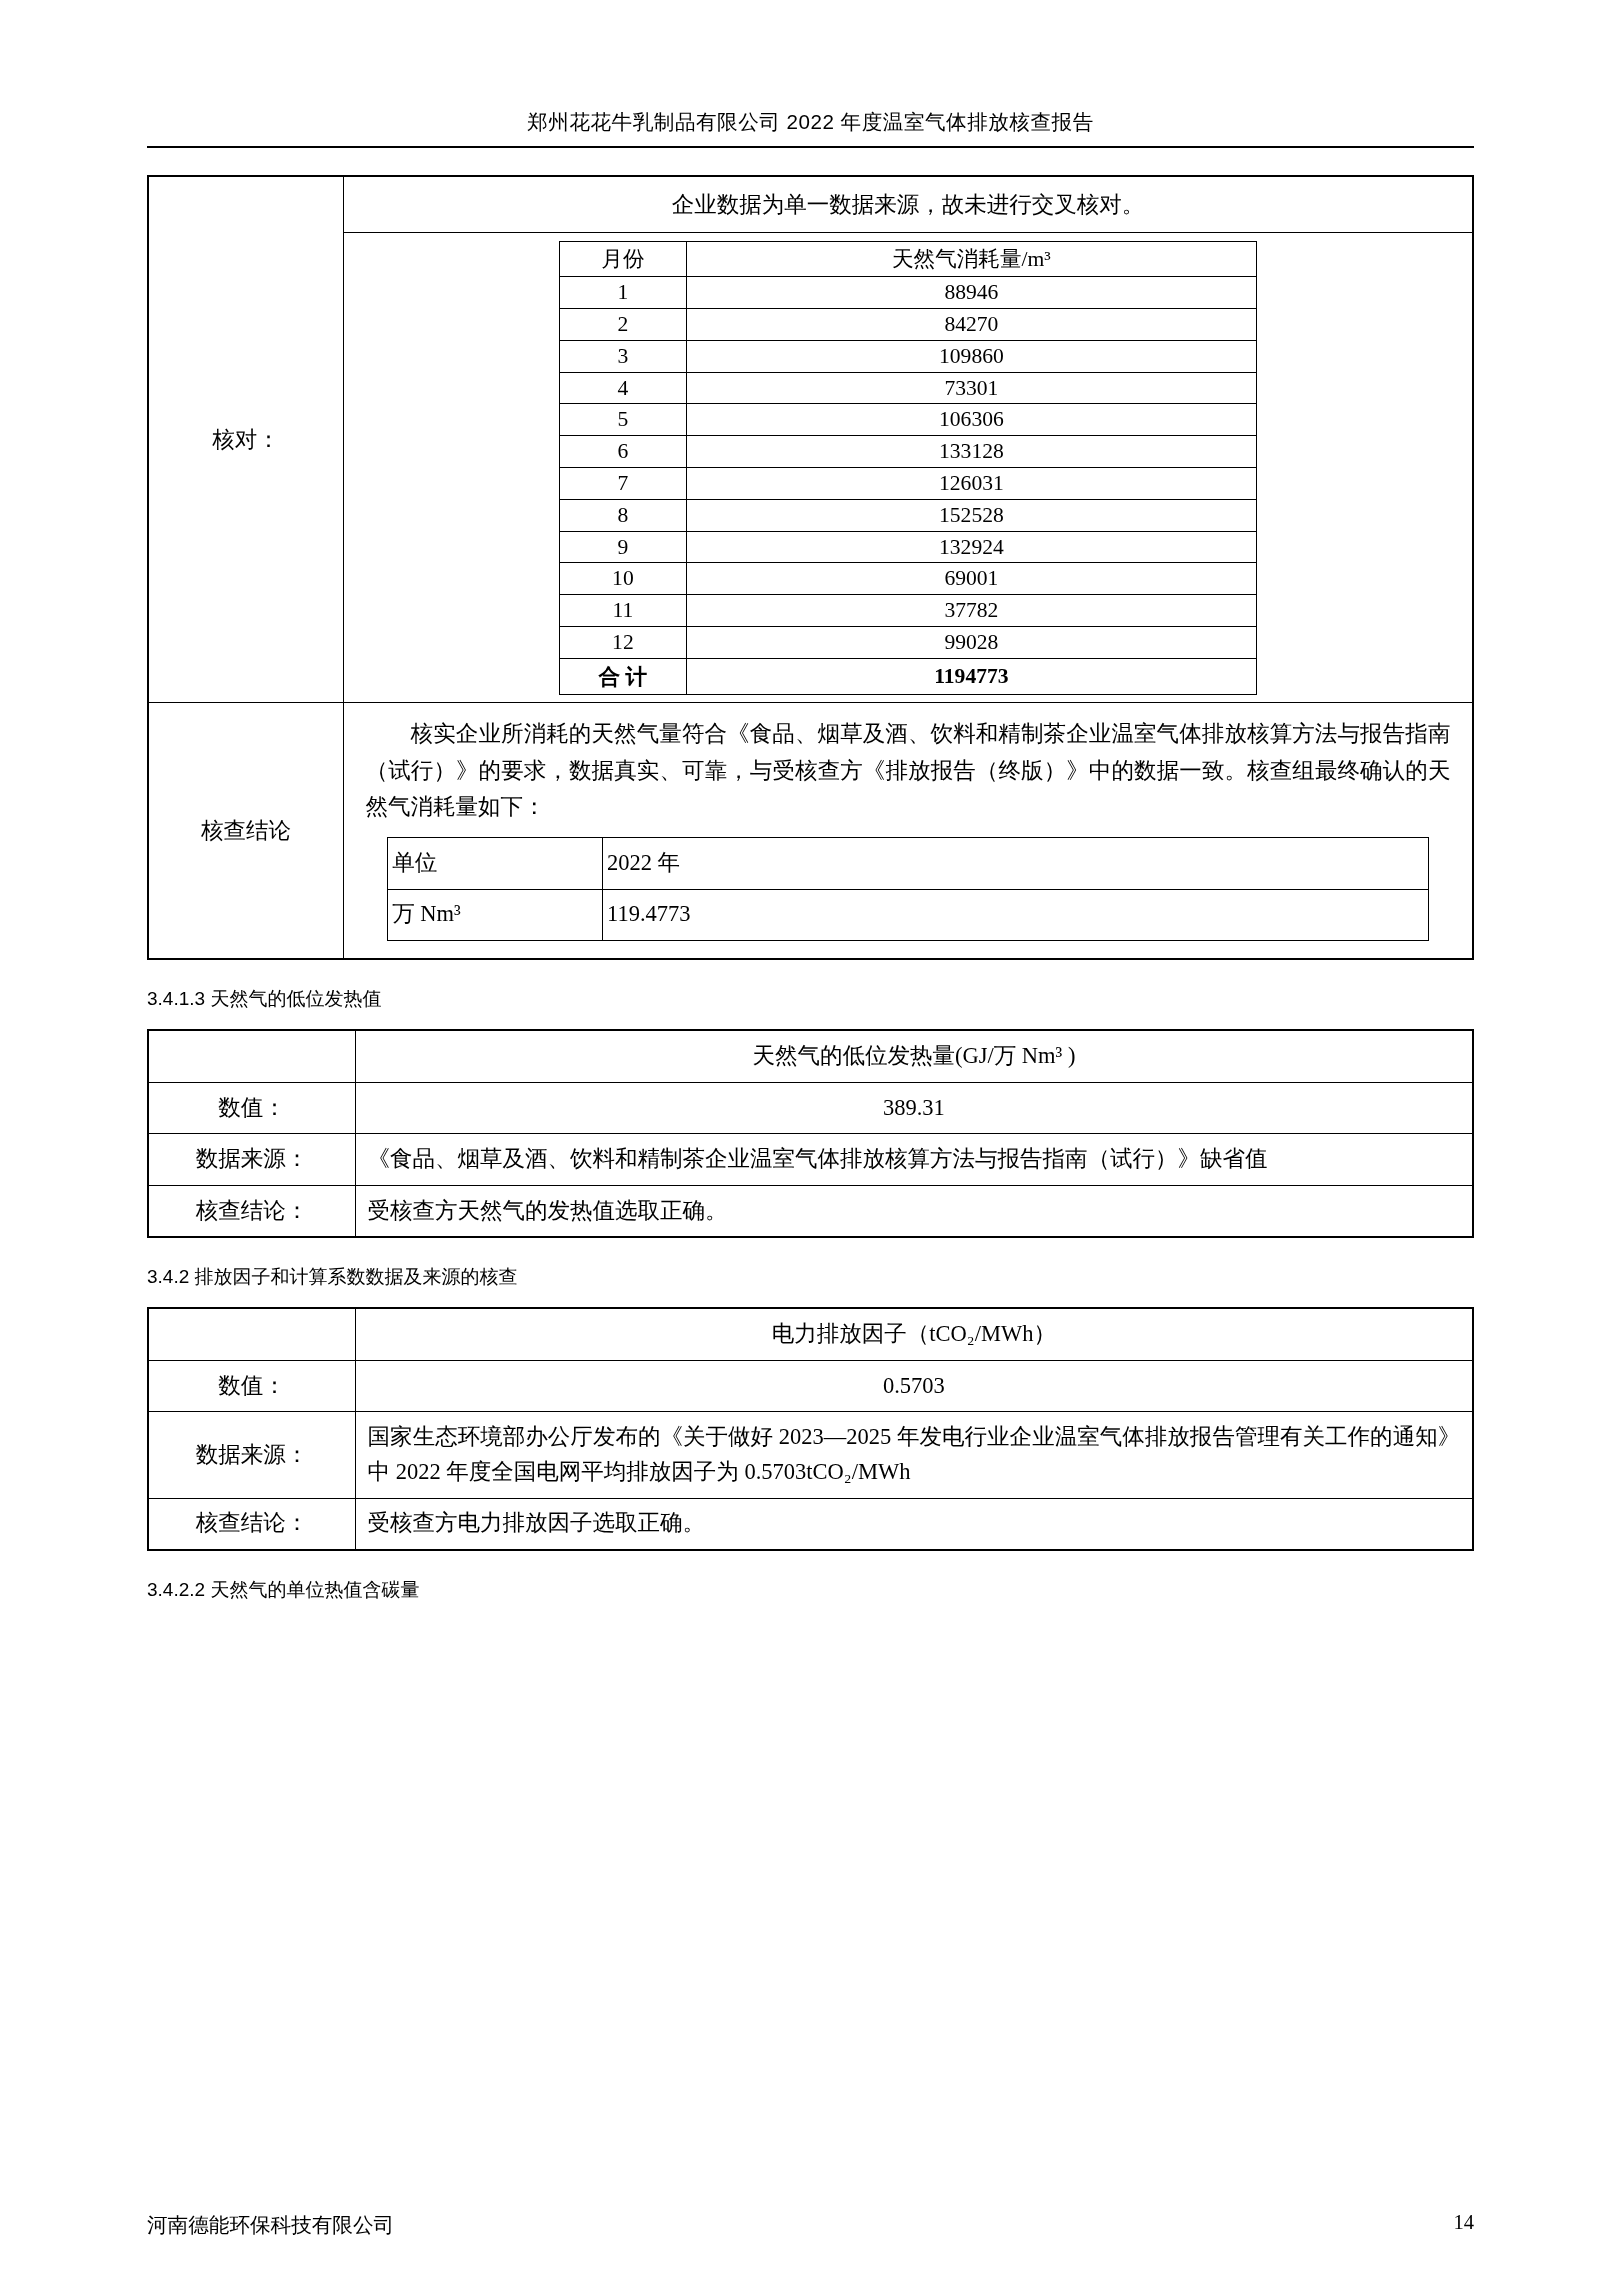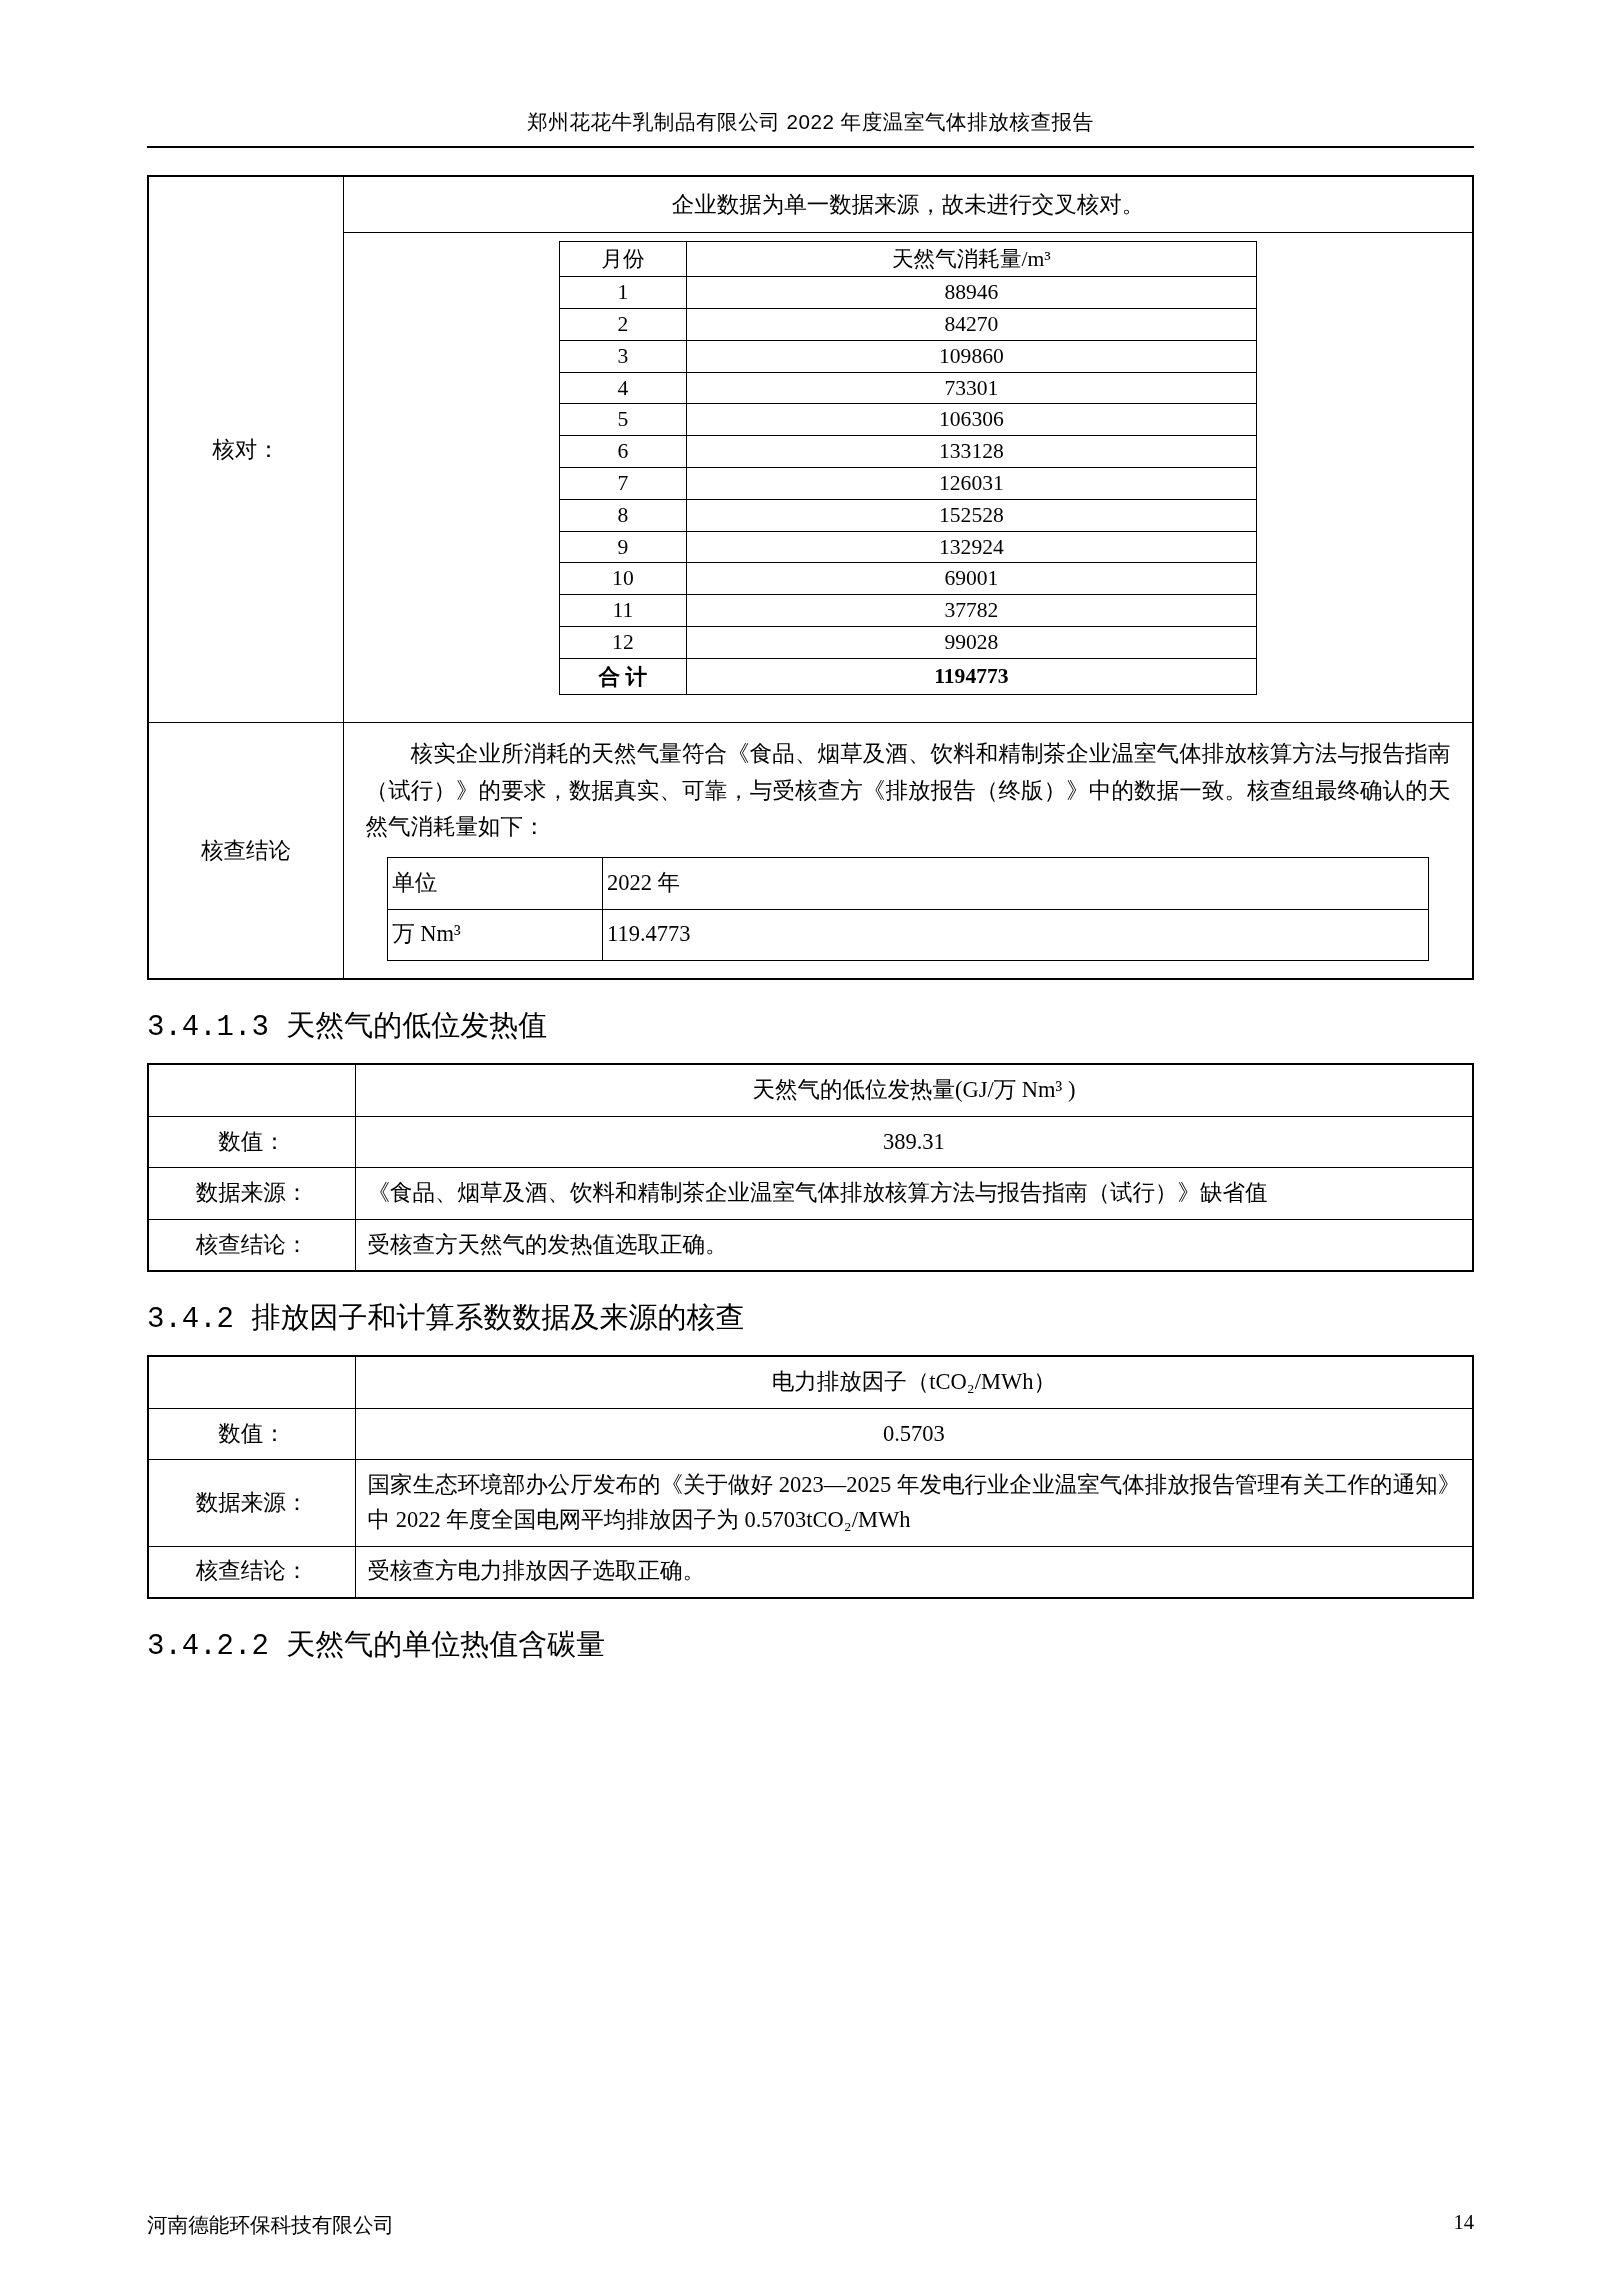--- a/index.html
+++ b/index.html
@@ -56,21 +56,21 @@
   }
   .cross-note {
     text-align: center;
     font-size: 22.5px;
     padding: 11.8px 5.9px 11.8px 5.9px;
     border-bottom: 1px solid #000;
   }
   
   .month-table {
     width: 698px;
-    margin: 0 auto 27px auto;
+    margin: 0 auto 7px auto;
     border-collapse: collapse;
   }
   .month-table td, .month-table th {
     border: 1px solid #000;
     font-size: 21.6px;
     text-align: center;
     padding: 2.9px 3.9px;
     font-weight: normal;
   }
   .month-table .col-month { width: 118px; }
@@ -101,24 +101,24 @@
   }
   .unit-table td {
     border: 1px solid #000;
     font-size: 22.5px;
     padding: 6.9px 3.9px;
   }
   .unit-table .col-unit { width: 206px; }
 
   
   h3.sec {
-    font-size: 29px;
+    font-size: 19px;
     font-weight: normal;
     margin: 25.5px 0 17.6px 0;
-    font-family: Liberation Mono, monospace;
+    font-family: Liberation Sans, sans-serif;
   }
   
   .simple {
     border-collapse: collapse;
     width: 100%;
     border: 2px solid #000;
   }
   .simple td {
     border: 1px solid #000;
     font-size: 22.5px;

